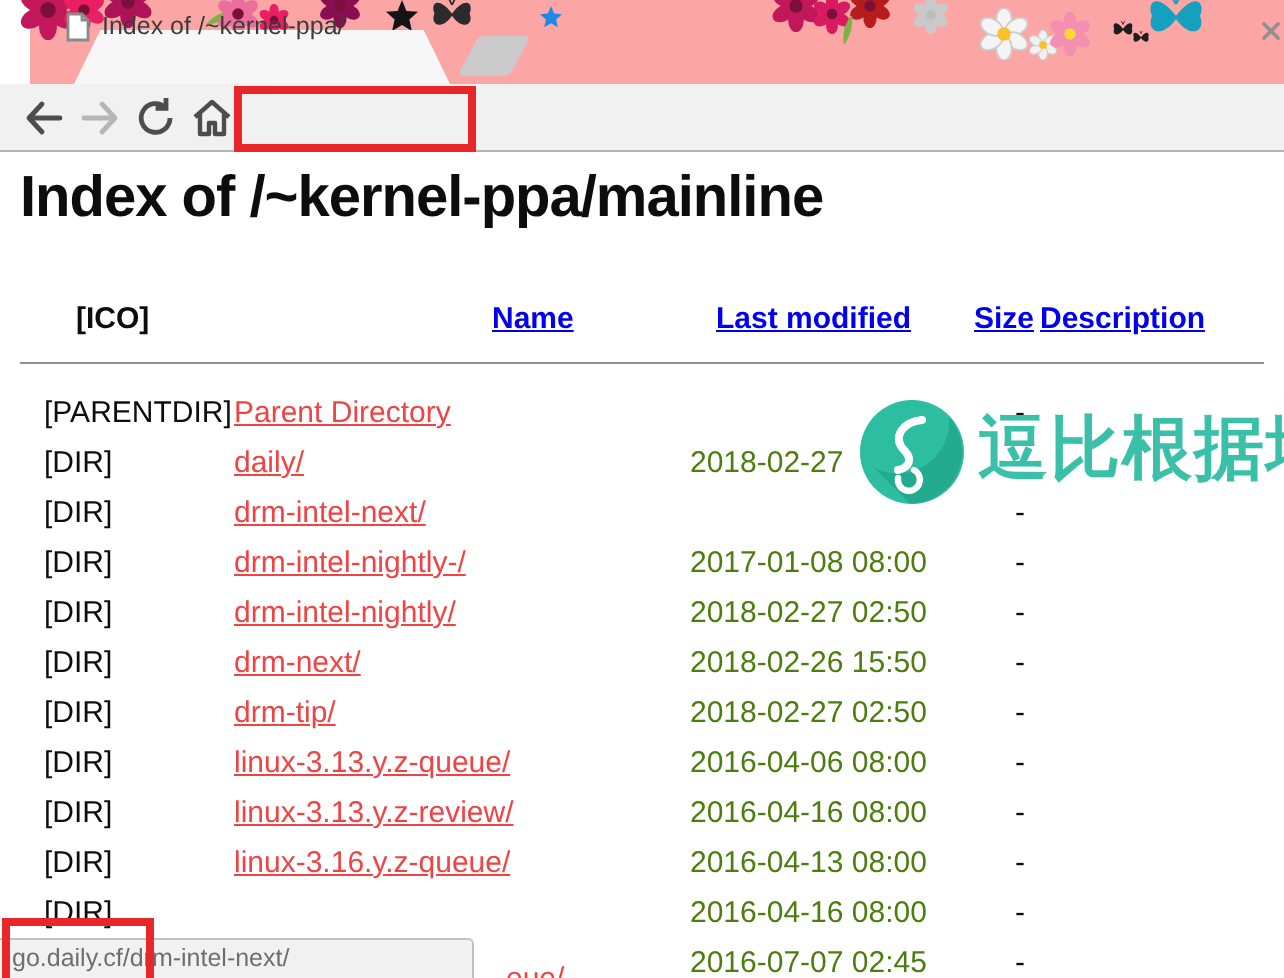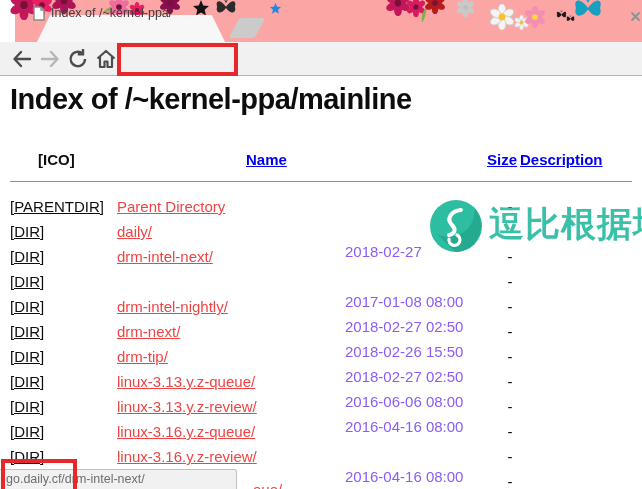--- a/index.html
+++ b/index.html
@@ -39,23 +39,23 @@
   .hdr{position:absolute;top:74px;font-size:15px;font-weight:bold;}
   .hdr-link{color:#0000ee;text-decoration:underline;}
   #hdr-ico{left:38px;color:#0d0d0d;text-align:center;}
   #hdr-name{left:227px;margin-left:19px;}
   #hdr-modified{left:358px;}
   #hdr-size{left:487px;}
   #hdr-desc{left:520px;}
   #rule{position:absolute;left:10px;top:104px;width:622px;height:0;border-top:1px solid #8f8f8f;}
   #rows{position:absolute;left:0;top:118px;width:642px;}
   .row{position:relative;height:25px;font-size:15px;white-space:nowrap;}
-  .c-icon{position:absolute;left:10px;top:3px;color:#0d0d0d;text-decoration:underline;}
+  .c-icon{position:absolute;left:22px;top:3px;color:#0d0d0d;}
   .c-name{position:absolute;left:117px;top:3px;color:#ef4444;text-decoration:underline;}
-  .c-date{position:absolute;left:345px;top:3px;color:#8b5cf6;margin-top:20px;}
+  .c-date{position:absolute;left:345px;top:3px;color:#4d7c0f;}
   .c-size{position:absolute;left:480px;top:3px;width:60px;text-align:center;color:#0d0d0d;}
   .row.partial .c-name{left:253px;margin-top:8px;}
   
   #watermark{position:absolute;left:425px;top:195px;width:217px;height:62px;z-index:10;}
   #wm-text{position:absolute;left:64px;top:6px;font-size:35px;font-weight:bold;color:#3ac0a8;
        letter-spacing:1px;white-space:nowrap;}
   
   #statusbar{position:absolute;left:0;top:469px;width:237px;height:20px;background:#f1f1f1;
        border:1px solid #c0c0c0;border-left:none;border-bottom:none;border-top-right-radius:3px;
        box-sizing:border-box;z-index:20;}
@@ -288,20 +288,21 @@
       </span>
     </div>
     <div id="ring-ext"></div>
   </div>
 
   <div id="page">
     <div id="page-title">Index of /~kernel-ppa/mainline</div>
 
     <span class="hdr" id="hdr-ico">[ICO]</span>
     <a class="hdr hdr-link" id="hdr-name">Name</a>
+    <a class="hdr hdr-link" id="hdr-modified">Last modified</a>
     <a class="hdr hdr-link" id="hdr-size">Size</a>
     <a class="hdr hdr-link" id="hdr-desc">Description</a>
 
     <div id="rule"></div>
     <div id="rows">
   <div class="row">
     <span class="c-icon">[PARENTDIR]</span>
     <a class="c-name">Parent Directory</a>
     <span class="c-date"></span>
     <span class="c-size">-</span>
@@ -315,20 +316,21 @@
   </div>
 
   <div class="row">
     <span class="c-icon">[DIR]</span>
     <a class="c-name">drm-intel-next/</a>
     <span class="c-size">-</span>
   </div>
 
   <div class="row">
     <span class="c-icon">[DIR]</span>
+    <a class="c-name">drm-intel-nightly-/</a>
     <span class="c-date">2017-01-08 08:00</span>
     <span class="c-size">-</span>
   </div>
 
   <div class="row">
     <span class="c-icon">[DIR]</span>
     <a class="c-name">drm-intel-nightly/</a>
     <span class="c-date">2018-02-27 02:50</span>
     <span class="c-size">-</span>
   </div>
@@ -343,40 +345,40 @@
   <div class="row">
     <span class="c-icon">[DIR]</span>
     <a class="c-name">drm-tip/</a>
     <span class="c-date">2018-02-27 02:50</span>
     <span class="c-size">-</span>
   </div>
 
   <div class="row">
     <span class="c-icon">[DIR]</span>
     <a class="c-name">linux-3.13.y.z-queue/</a>
-    <span class="c-date">2016-06-06 08:00</span>
+    <span class="c-date">2016-04-06 08:00</span>
     <span class="c-size">-</span>
   </div>
 
   <div class="row">
     <span class="c-icon">[DIR]</span>
     <a class="c-name">linux-3.13.y.z-review/</a>
     <span class="c-date">2016-04-16 08:00</span>
     <span class="c-size">-</span>
   </div>
 
   <div class="row">
     <span class="c-icon">[DIR]</span>
     <a class="c-name">linux-3.16.y.z-queue/</a>
-    <span class="c-size">-</span>
-  </div>
-
-  <div class="row">
-    <span class="c-icon">[DIR]</span>
-    <a class="c-name">linux-3.16.y.z-review/</a>
+    <span class="c-date">2016-04-13 08:00</span>
+    <span class="c-size">-</span>
+  </div>
+
+  <div class="row">
+    <span class="c-icon">[DIR]</span>
     <span class="c-date">2016-04-16 08:00</span>
     <span class="c-size">-</span>
   </div>
 
   <div class="row partial">
     <span class="c-icon">[DIR]</span>
     <a class="c-name">eue/</a>
     <span class="c-date">2016-07-07 02:45</span>
     <span class="c-size">-</span>
   </div>

